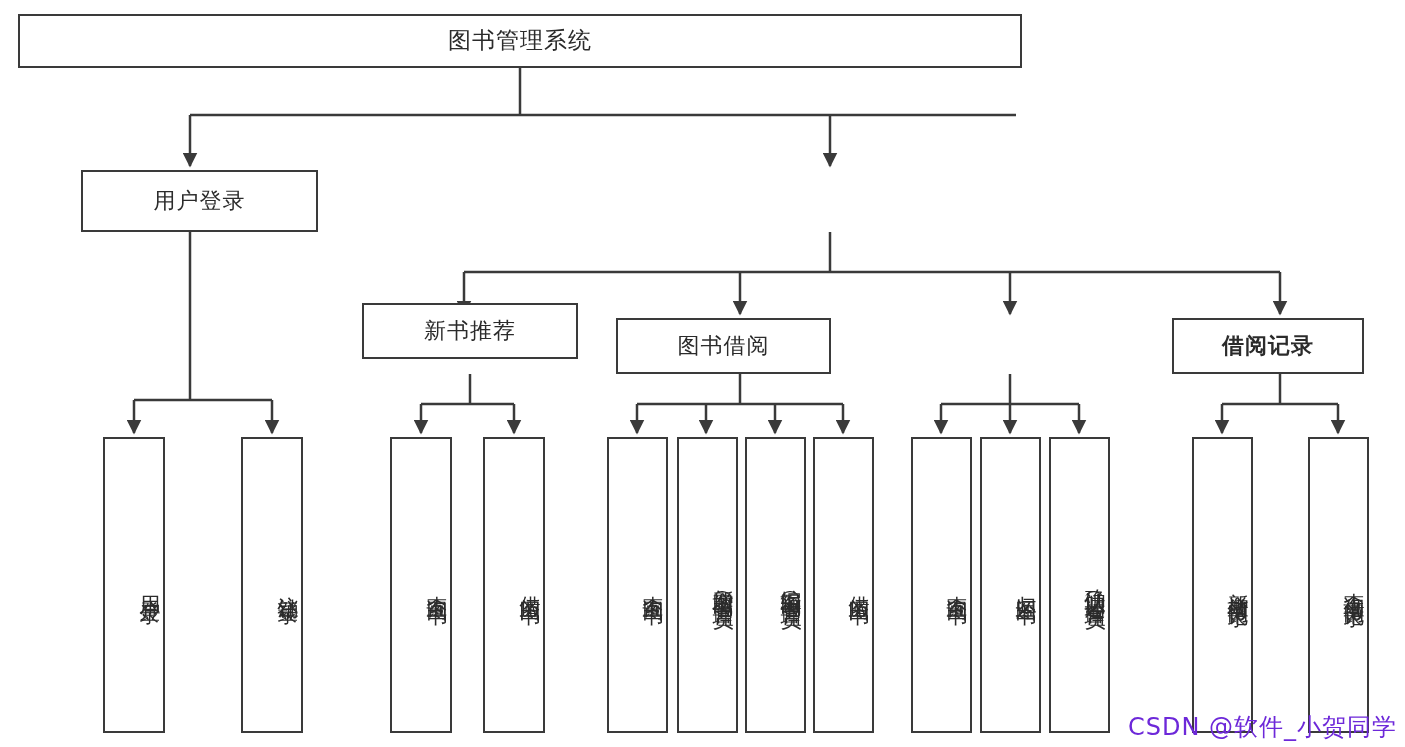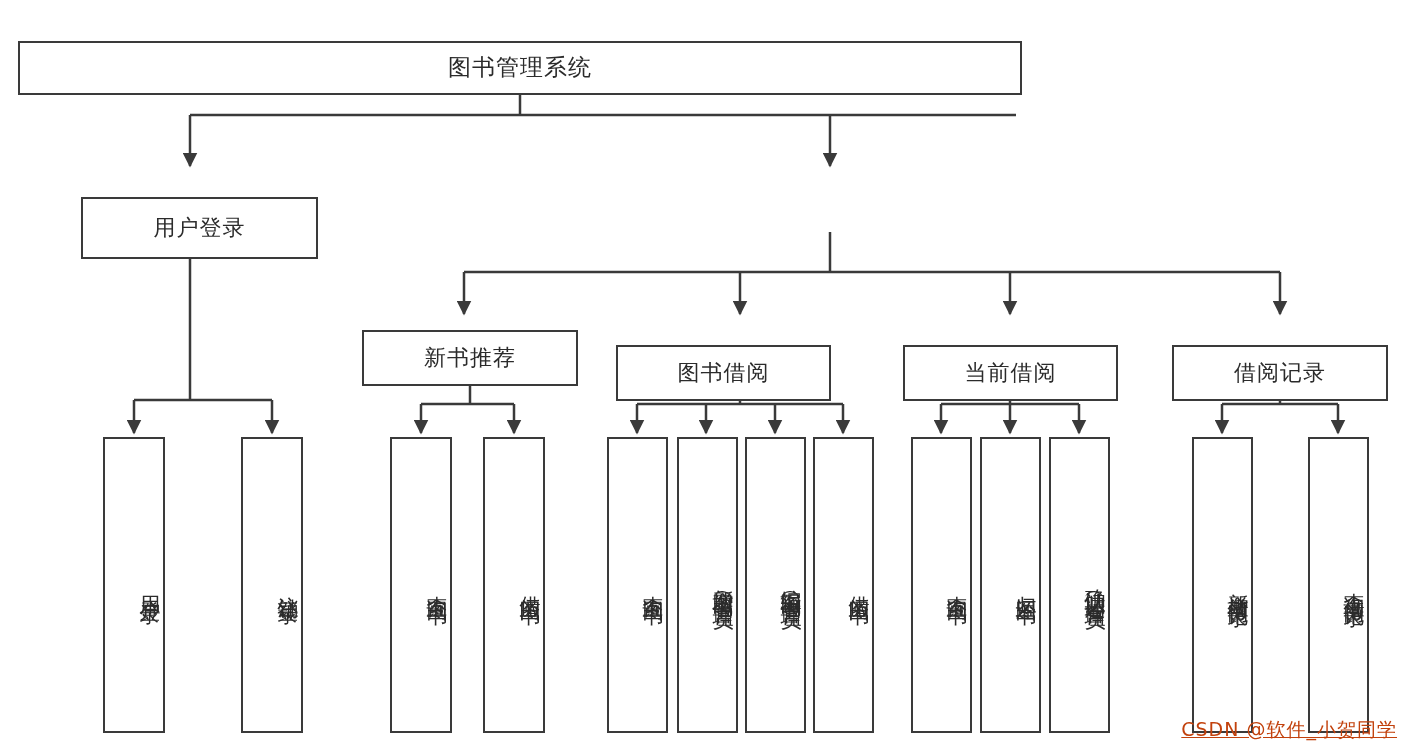--- a/index.html
+++ b/index.html
@@ -34,21 +34,20 @@
     display: flex;
     align-items: center;
     justify-content: center;
     text-align: center;
     z-index: 2;
   }
   .node.h {
     font-size: 22px;
     line-height: 1.2;
     letter-spacing: 1px;
-    margin-top: 27px;
   }
   .node.root {
     font-size: 23px;
   }
   .node.v {
     font-size: 21px;
     writing-mode: vertical-rl;
     text-orientation: upright;
     letter-spacing: 3px;
     line-height: 1.25;
@@ -57,26 +56,25 @@
     justify-content: center;
     white-space: normal;
   }
   .node.v.tall {
     align-items: flex-start;
   }
   .watermark {
     position: absolute;
     right: 8px;
     bottom: 4px;
-    font-size: 19px;
-    color: #c2410c;
+    font-size: 24px;
+    color: #6d28d9;
     letter-spacing: 1px;
     z-index: 5;
     white-space: nowrap;
-    text-decoration: underline;
   }
 </style>
 </head>
 <body>
 
 <div id="canvas">
 
   <svg id="edges" viewBox="0 0 1405 747" xmlns="http://www.w3.org/2000/svg">
     <defs>
       <marker id="arrow" viewBox="0 0 10 10" refX="9" refY="5" markerWidth="6" markerHeight="6" orient="auto-start-reverse">
@@ -126,22 +124,21 @@
       <path d="M 1338 404 L 1338 433" marker-end="url(#arrow)"></path>
     </g>
   </svg>
 
   <div class="node h root" style="left:18px; top:14px; width:1004px; height:54px;">图书管理系统</div>
 
   <div class="node h" style="left:81px; top:170px; width:237px; height:62px;">用户登录</div>
 
   <div class="node h" style="left:362px; top:303px; width:216px; height:56px;">新书推荐</div>
   <div class="node h" style="left:616px; top:318px; width:215px; height:56px;">图书借阅</div>
-  <div class="node h" style="left:903px; top:318px; width:215px; height:56px;">当前借阅</div>
-  <div class="node h" style="left:1172px; top:318px; width:216px; height:56px;">借阅记录</div>
+  <div class="node h" style="left:1172px; top:318px; width:192px; height:56px;font-weight:bold;">借阅记录</div>
 
   <div class="node v" style="left:103px; top:437px; width:62px; height:296px;">用户登录</div>
   <div class="node v" style="left:241px; top:437px; width:62px; height:296px;">注销登录</div>
 
   <div class="node v" style="left:390px; top:437px; width:62px; height:296px;">查询图书</div>
   <div class="node v" style="left:483px; top:437px; width:62px; height:296px;">借阅图书</div>
 
   <div class="node v" style="left:607px; top:437px; width:61px; height:296px;">查询图书</div>
   <div class="node v tall" style="left:677px; top:437px; width:61px; height:296px;">新增图书（管理员）</div>
   <div class="node v tall" style="left:745px; top:437px; width:61px; height:296px;">编辑图书（管理员）</div>

